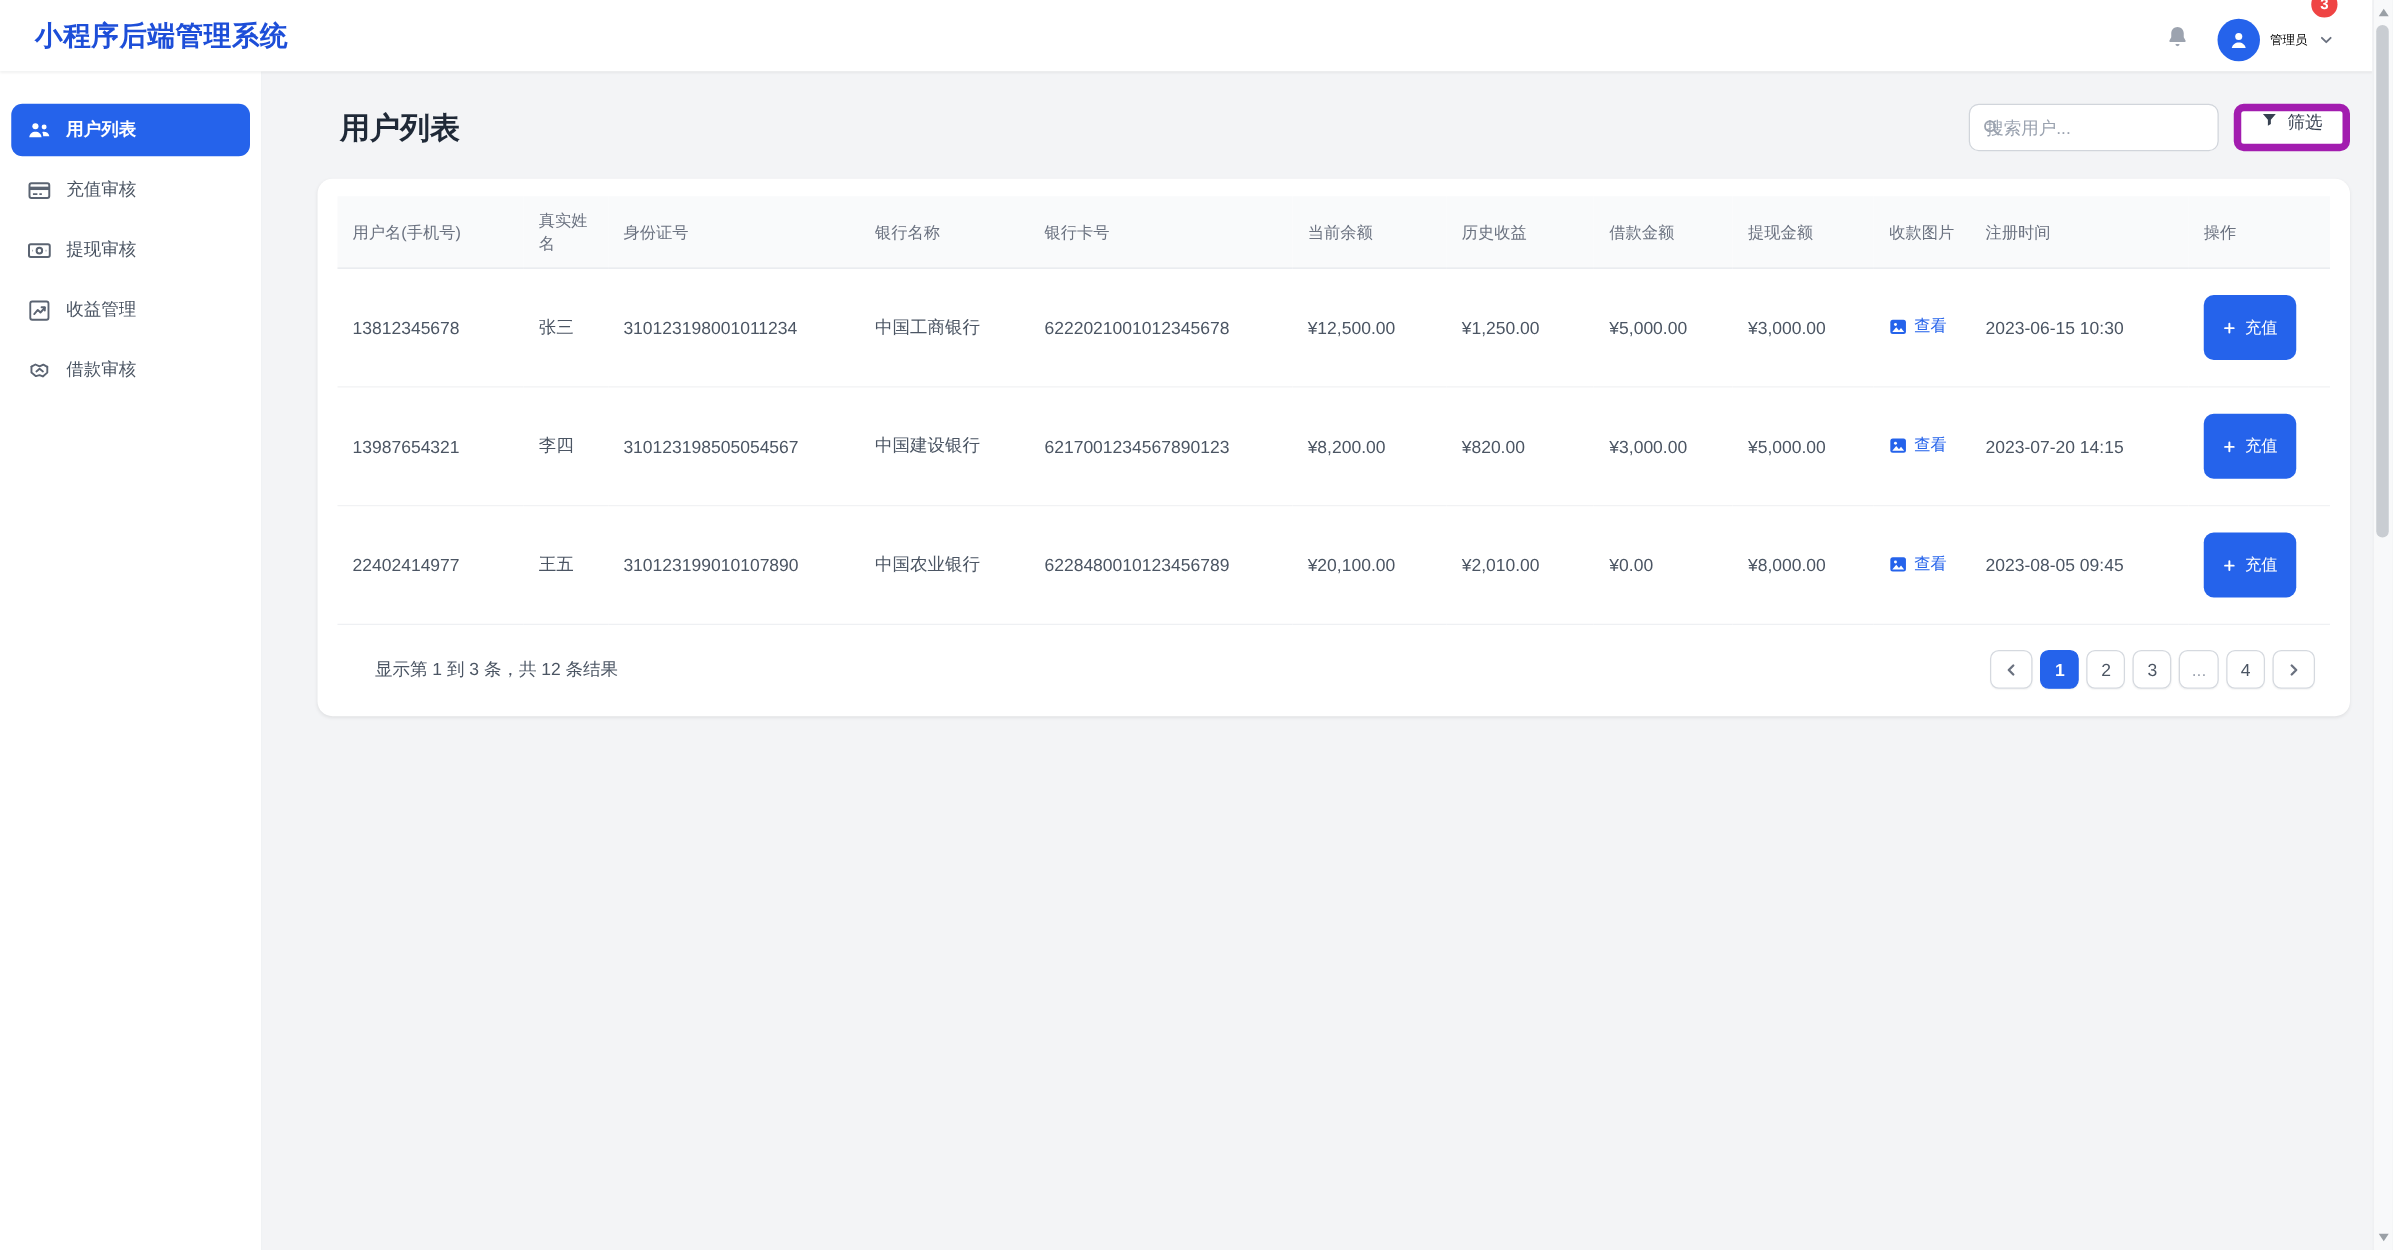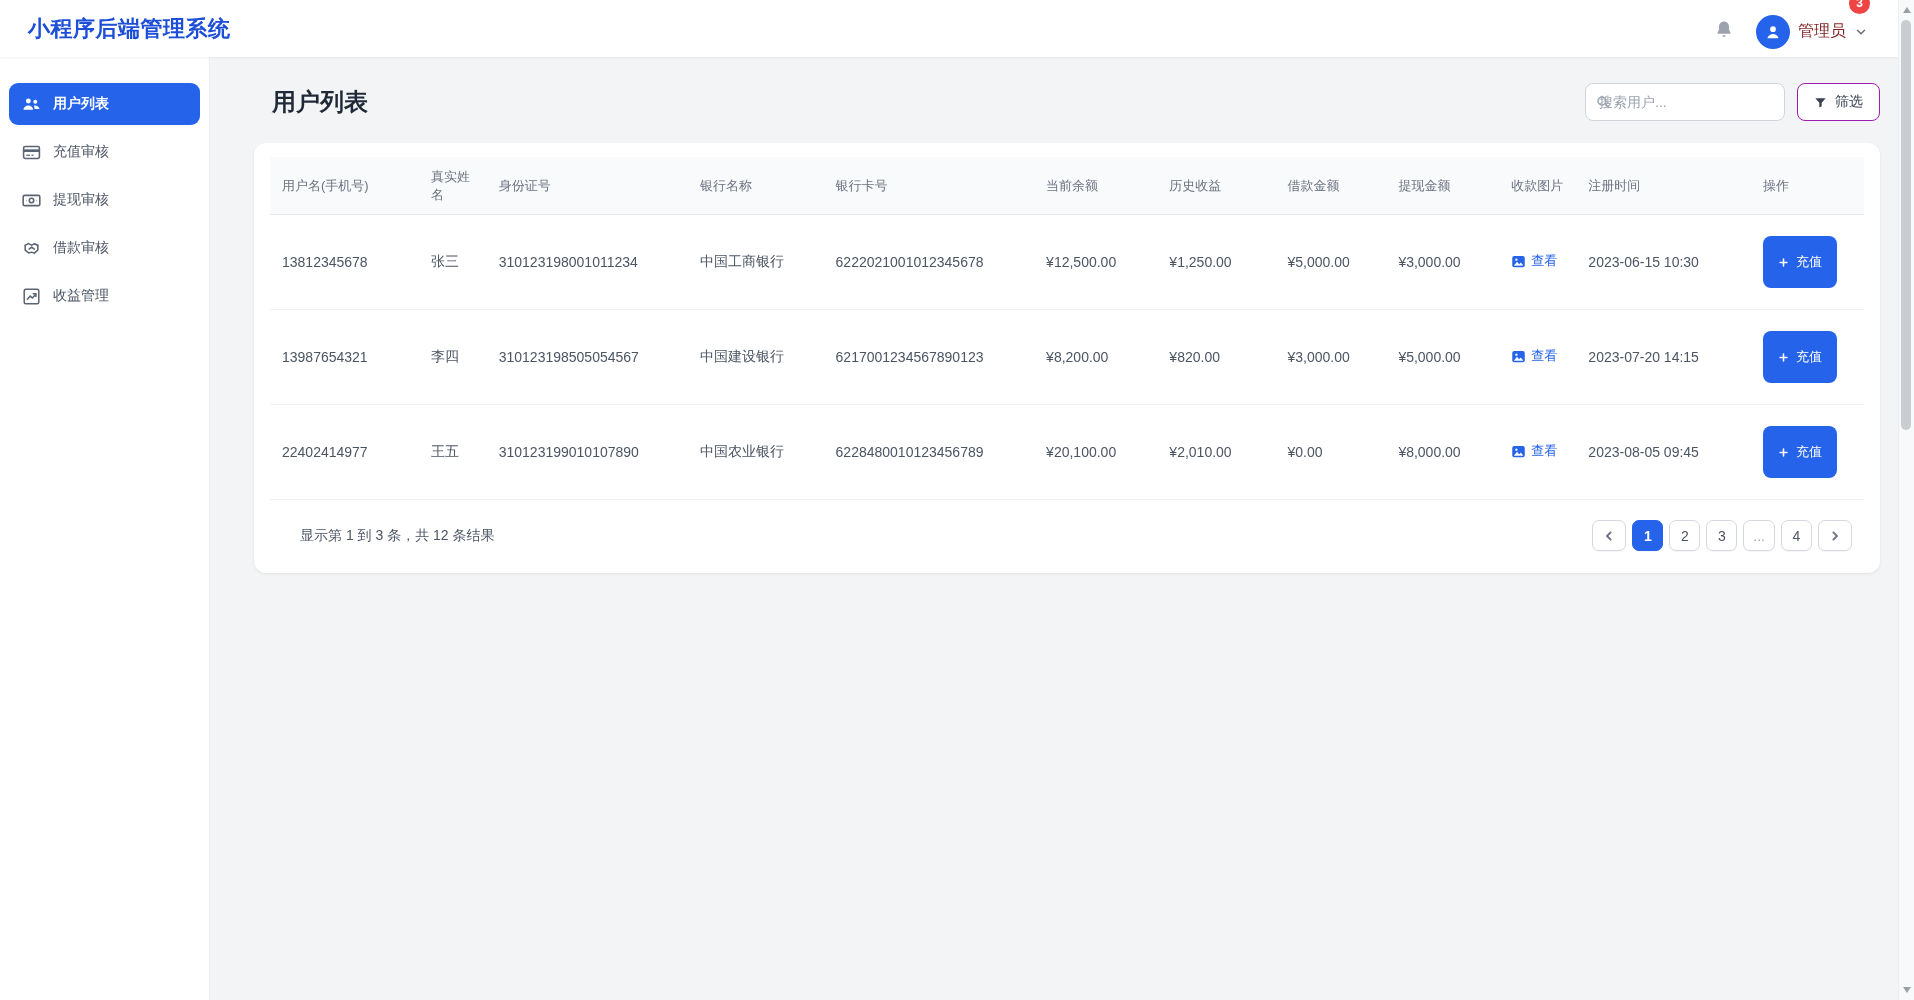--- a/index.html
+++ b/index.html
@@ -11,21 +11,21 @@
   .topbar { position:absolute; top:0; left:0; right:16px; height:57px; background:#fff;
             box-shadow:0 1px 2px rgba(0,0,0,.06); display:flex; align-items:center;
             justify-content:space-between; padding:0 30px 0 28px; z-index:5; }
   .app-title { color:#1d4ed8; font-size:22px; font-weight:bold; letter-spacing:.5px; }
   .topbar-right { display:flex; align-items:center; gap:22px; }
   .bell { width:20px; height:20px; color:#9ca3af; cursor:pointer; }
   .user-cluster { position:relative; display:flex; align-items:center; gap:8px; cursor:pointer; padding-top:6px; }
   .avatar { width:34px; height:34px; border-radius:50%; background:#2563eb; display:flex;
             align-items:center; justify-content:center; }
   .avatar svg { width:20px; height:20px; }
-  .user-name { font-size:16px; color:#7f1d1d; }
+  .user-name { font-size:10px; color:#000000; }
   .chev { width:14px; height:14px; color:#6b7280; }
   .notif-badge { position:absolute; top:-16px; right:-2px; min-width:21px; height:21px; border-radius:50%;
                  background:#ef4444; color:#fff; font-size:12px; font-weight:bold; display:flex;
                  align-items:center; justify-content:center; }
 
   
   .sidebar { position:absolute; top:57px; left:0; bottom:0; width:210px; background:#fff;
              border-right:1px solid #eceef1; padding:26px 9px 0 9px; z-index:4; }
   .side-item { display:flex; align-items:center; gap:12px; height:42px; margin-bottom:6px;
                padding:0 13px; border-radius:9px; font-size:14px; color:#4b5563; cursor:pointer; }
@@ -38,22 +38,22 @@
   .page-header { display:flex; align-items:center; justify-content:space-between;
                  padding:26px 18px 22px 62px; }
   .page-title { font-size:24px; font-weight:bold; color:#1f2937; }
   .page-actions { display:flex; align-items:center; gap:12px; }
   .search-box { position:relative; width:200px; height:38px; }
   .search-box .sch-ico { position:absolute; left:10px; top:11px; width:16px; height:16px; color:#9ca3af; }
   .search-box input { width:100%; height:100%; border:1px solid #d1d5db; border-radius:8px;
                       background:#fff; font-size:14px; padding:0 10px 0 13px; color:#374151;
                       font-family:inherit; outline:none; }
   .search-box input::placeholder { color:#9aa2af; }
-  .filter-btn { display:flex; align-items:center; gap:8px; height:38px; padding:0 16px;
-                background:#fff; border:1px solid #a21caf; border-radius:8px; font-size:14px;
+  .filter-btn { display:flex; gap:8px; height:38px; padding:0 16px;
+                background:#fff; border:6px solid #a21caf; border-radius:8px; font-size:14px;
                 color:#374151; cursor:pointer; font-family:inherit; }
   .filter-btn .f-ico { width:13px; height:13px; color:#374151; }
 
   
   .card { margin:0 18px 12px 44px; background:#fff; border-radius:12px;
           box-shadow:0 1px 3px rgba(0,0,0,.08); padding:14px 16px 14px 16px; }
   table { width:100%; border-collapse:collapse; table-layout:fixed; }
   thead th { background:#f9fafb; color:#6b7280; font-size:13px; font-weight:normal; text-align:left;
              padding:11px 12px; line-height:1.35; vertical-align:middle; }
   thead tr { border-bottom:1px solid #e5e7eb; }
@@ -154,36 +154,36 @@
           <circle cx="12" cy="12" r="2.8"></circle>
           <line x1="5" y1="12" x2="5.6" y2="12"></line>
           <line x1="18.4" y1="12" x2="19" y2="12"></line>
         </svg>
       </span>
       <span>提现审核</span>
     </div>
     <div class="side-item">
       <span class="s-ico">
         <svg viewBox="0 0 24 24" fill="none" stroke="currentColor" stroke-width="1.9" stroke-linecap="round" stroke-linejoin="round">
+          <rect x="2.8" y="2.8" width="18.4" height="18.4" rx="2"></rect>
+          <path d="M6.8 15.5l3.6-4.2 2.7 2.6 4.4-4.8"></path>
+          <path d="M14.2 8.6h3.3v3.3"></path>
+        </svg>
+      </span>
+      <span>收益管理</span>
+    </div>
+    <div class="side-item">
+      <span class="s-ico">
+        <svg viewBox="0 0 24 24" fill="none" stroke="currentColor" stroke-width="1.9" stroke-linecap="round" stroke-linejoin="round">
           <path d="M4 8l4-2.2 4.2 2L16 6l4 2.2"></path>
           <path d="M4 8v6l4.5 3.6 3.7-1 3.3 1.3L20 14V8"></path>
           <path d="M9 12.8l3.2-2.6 3.4 2.6"></path>
         </svg>
       </span>
       <span>借款审核</span>
-    </div>
-    <div class="side-item">
-      <span class="s-ico">
-        <svg viewBox="0 0 24 24" fill="none" stroke="currentColor" stroke-width="1.9" stroke-linecap="round" stroke-linejoin="round">
-          <rect x="2.8" y="2.8" width="18.4" height="18.4" rx="2"></rect>
-          <path d="M6.8 15.5l3.6-4.2 2.7 2.6 4.4-4.8"></path>
-          <path d="M14.2 8.6h3.3v3.3"></path>
-        </svg>
-      </span>
-      <span>收益管理</span>
     </div>
   </aside>
 
 <main class="main">
   <div class="page-header">
     <h1 class="page-title">用户列表</h1>
     <div class="page-actions">
       <div class="search-box">
         <span class="sch-ico">
           <svg viewBox="0 0 24 24" fill="none" stroke="currentColor" stroke-width="2.2">

